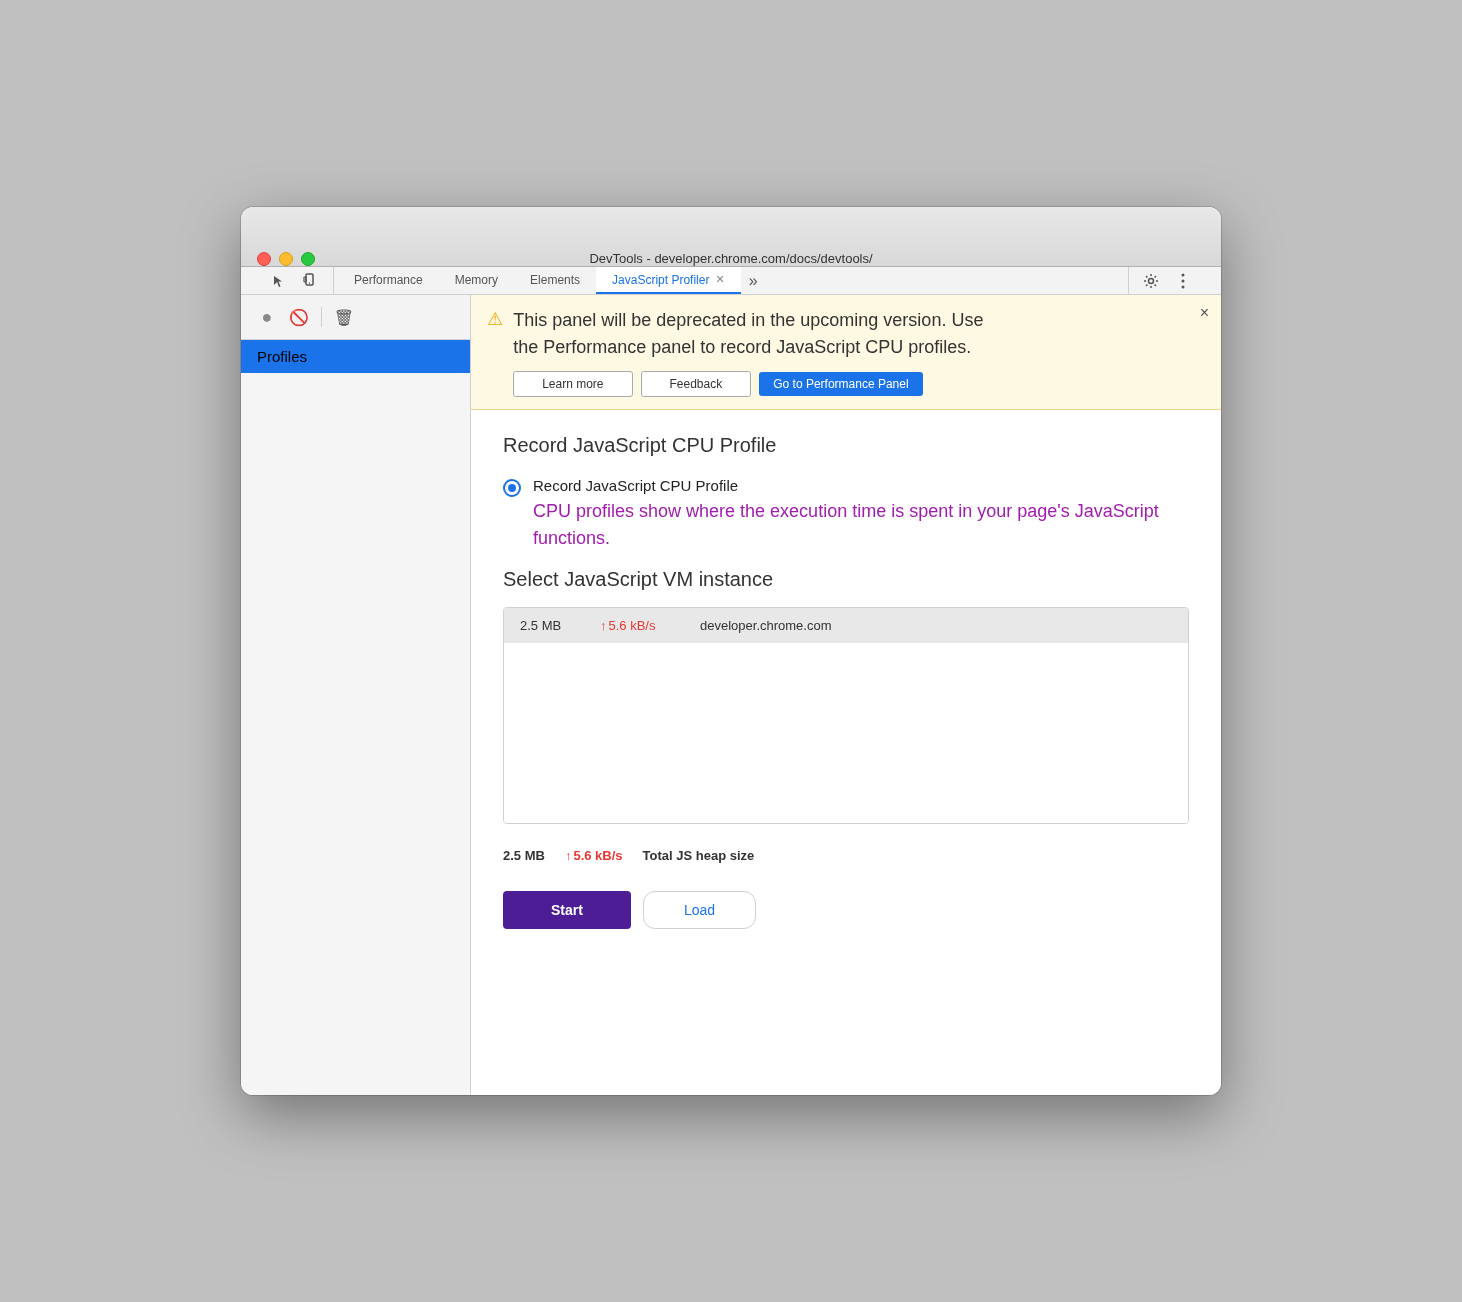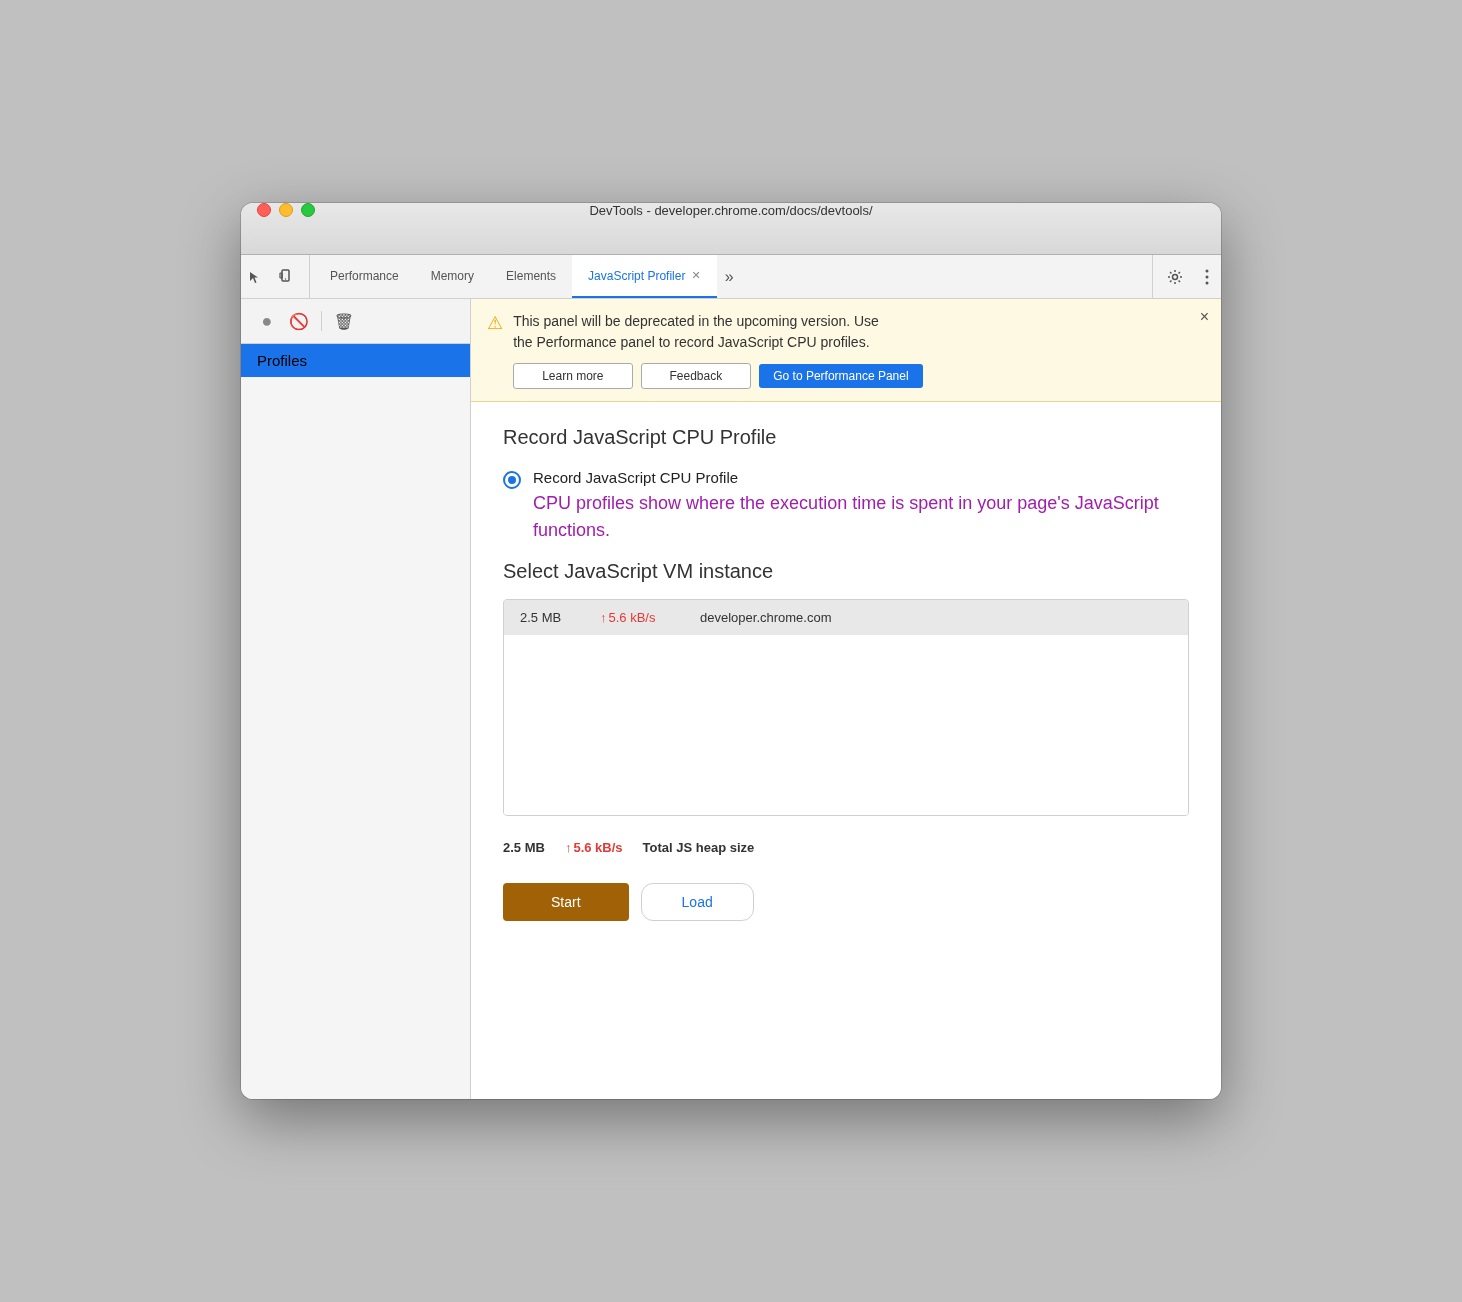--- a/index.html
+++ b/index.html
@@ -17,23 +17,23 @@
       width: 980px;
       background: #f0f0f0;
       border-radius: 12px;
       box-shadow: 0 20px 60px rgba(0,0,0,0.4), 0 0 0 1px rgba(0,0,0,0.15);
       overflow: hidden;
     }
 
     
     .title-bar {
       background: linear-gradient(to bottom, #e8e8e8, #d8d8d8);
-      height: 52px;
-      display: flex;
-      align-items: flex-start;
+      height: 60px;
+      display: flex;
+      align-items: flex-end;
       padding: 0 16px;
       border-bottom: 1px solid #b0b0b0;
       position: relative;
     }
 
     .traffic-lights {
       display: flex;
       gap: 8px;
       margin-right: 16px;
     }
@@ -57,22 +57,22 @@
       font-weight: 500;
       color: #333;
     }
 
     
     .devtools-bar {
       background: #f3f3f3;
       border-bottom: 1px solid #d0d0d0;
       display: flex;
       align-items: stretch;
-      height: 44px;
-      padding: 0 0;
+      height: 28px;
+      padding: 0 24px;
     }
 
     .devtools-toolbar-icons {
       display: flex;
       align-items: center;
       gap: 4px;
       padding-right: 8px;
       border-right: 1px solid #d0d0d0;
       margin-right: 4px;
     }
@@ -187,21 +187,21 @@
       align-items: flex-start;
       gap: 10px;
       position: relative;
     }
 
     .deprecation-banner-content {
       flex: 1;
     }
 
     .deprecation-banner-text {
-      font-size: 14px;
+      font-size: 18px;
       color: #333;
       line-height: 1.5;
       margin-bottom: 10px;
     }
 
     .deprecation-banner-actions {
       display: flex;
       gap: 8px;
       align-items: center;
     }
@@ -376,22 +376,22 @@
     
     .bottom-actions {
       display: flex;
       gap: 12px;
       padding: 0 0 8px 0;
     }
 
     .btn-start {
       padding: 10px 48px;
       font-size: 14px;
-      font-weight: 400;
-      background: #a16207;
+      font-weight: 700;
+      background: #4c1d95;
       color: white;
       border: none;
       border-radius: 4px;
       cursor: pointer;
     }
 
     .btn-load {
       padding: 10px 40px;
       font-size: 14px;
       font-weight: 500;

